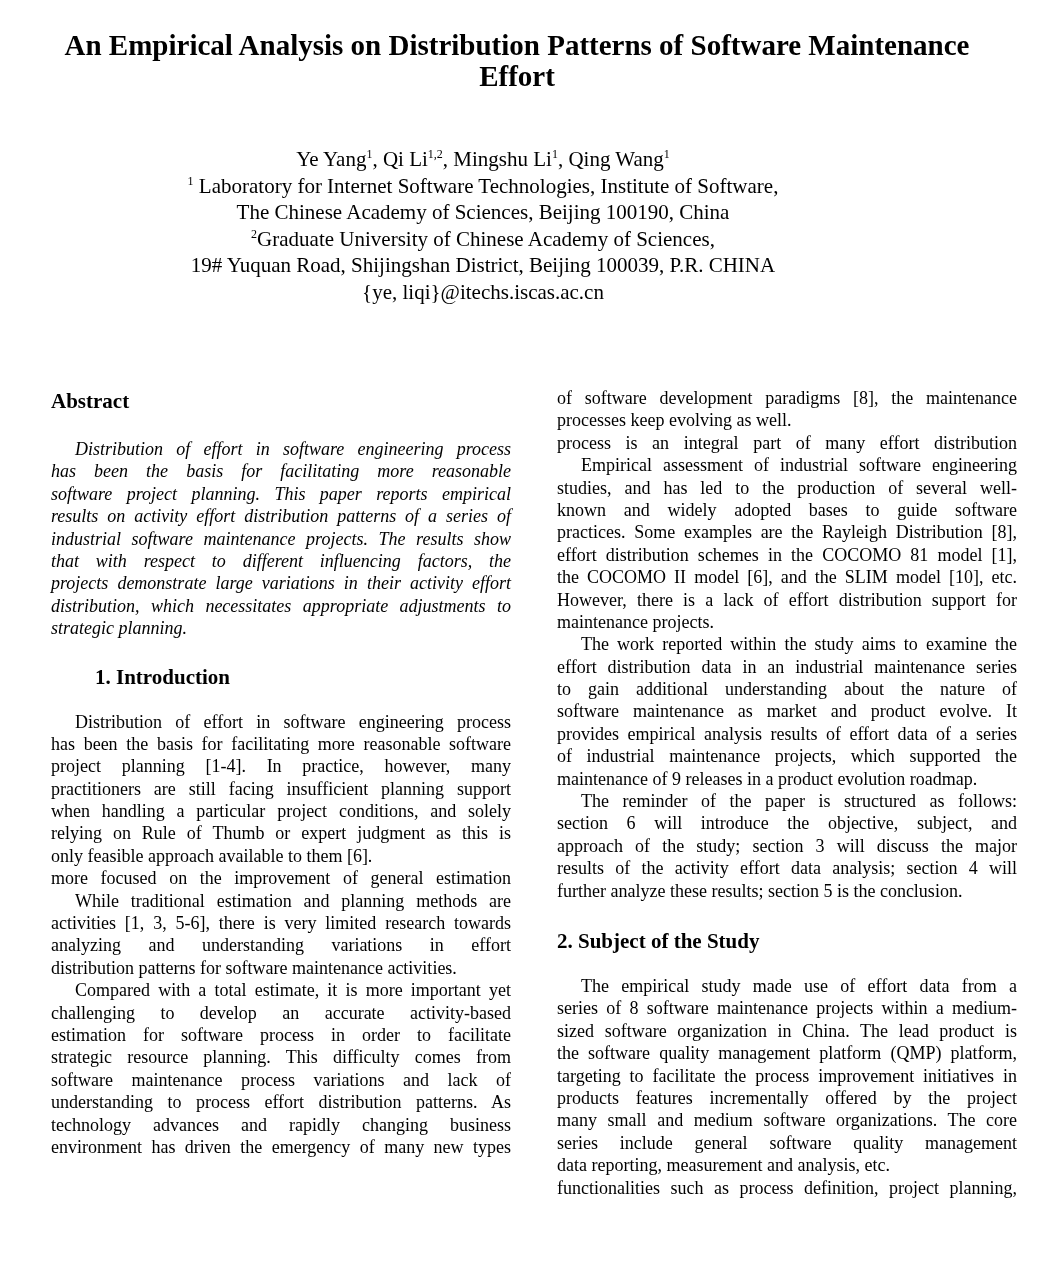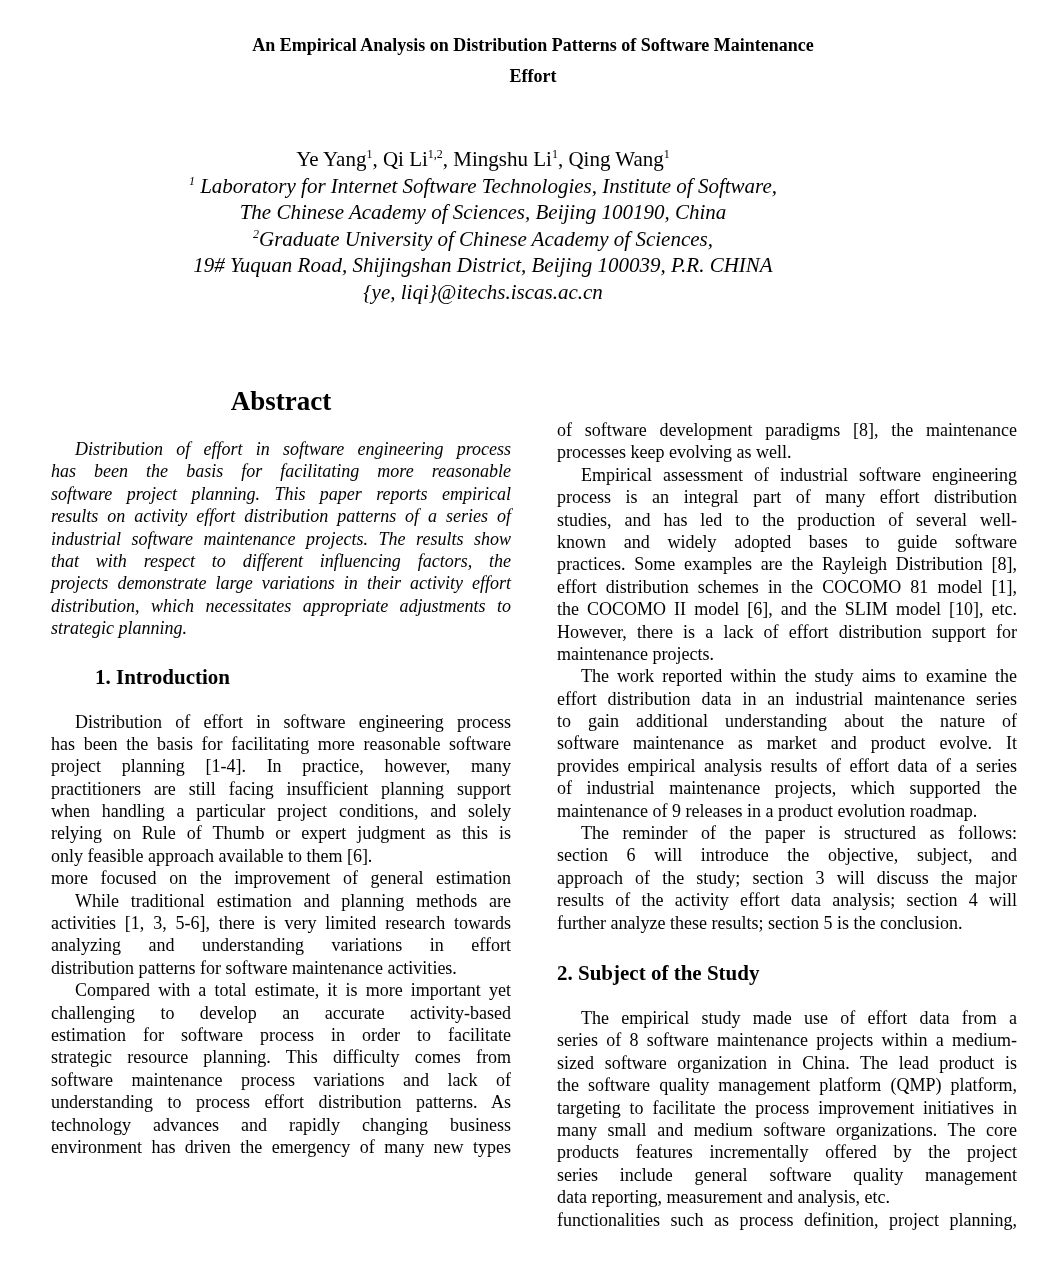--- a/index.html
+++ b/index.html
@@ -1,34 +1,34 @@
 <!DOCTYPE html>
 <html><head>
   <meta charset="utf-8">
   <style>
     html, body { margin: 0; padding: 0; background: #ffffff; }
     body {
       width: 1062px; height: 1272px; position: relative; overflow: hidden;
       font-family: "Liberation Serif", "DejaVu Serif", serif; color: #000;
     }
     .title {
-      position: absolute; left: 60px; width: 946px; top: 30px;
-      text-align: center; font-weight: bold; font-size: 18px; line-height: 31px;
+      position: absolute; left: 44px; width: 946px; top: 30px;
+      text-align: center; font-weight: bold; font-size: 29px; line-height: 31px;
     }
     .authors {
       position: absolute; left: 0; width: 966px; top: 146px;
       text-align: center; font-size: 21px; line-height: 26.5px;
     }
     .authors .names { font-style: normal; }
-    .authors .aff { font-style: italic; }
+    .authors .aff { }
     sup { font-size: 12px; line-height: 0; vertical-align: 8px; }
     .col { position: absolute; width: 460px; font-size: 18px; line-height: 22.4px; }
     .col-left { left: 51px; top: 388px; }
-    .col-right { left: 557px; top: 387px; margin-top: 32px; }
-    .heading-center { text-align: center; font-weight: bold; font-size: 27px; line-height: 26px; }
+    .col-right { left: 557px; top: 387px; }
+    .heading-center { font-weight: bold; font-size: 21px; line-height: 26px; }
     .heading { font-weight: bold; font-size: 21px; line-height: 26px; }
     .line { display: block; text-align: justify; text-align-last: justify; white-space: nowrap; height: 22.4px; }
     .line.last { text-align-last: left; }
     .line.indent { padding-left: 24px; }
     .abstract .line { font-style: italic; }
     .abs-body { margin-top: 24px; }
   </style>
 </head>
 <body>
 
@@ -98,22 +98,22 @@
     <span class="line">environment has driven the emergency of many new types</span>
   </div>
 </div>
 
 <div class="col col-right">
   <div>
     <span class="line">of software development paradigms [8], the maintenance</span>
     <span class="line last">processes keep evolving as well.</span>
   </div>
   <div>
+    <span class="line">process is an integral part of many effort distribution</span>
     <span class="line indent">Empirical assessment of industrial software engineering</span>
-    <span class="line">process is an integral part of many effort distribution</span>
     <span class="line">studies, and has led to the production of several well-</span>
     <span class="line">known and widely adopted bases to guide software</span>
     <span class="line">practices. Some examples are the Rayleigh Distribution [8],</span>
     <span class="line">effort distribution schemes in the COCOMO 81 model [1],</span>
     <span class="line">the COCOMO II model [6], and the SLIM model [10], etc.</span>
     <span class="line">However, there is a lack of effort distribution support for</span>
     <span class="line last">maintenance projects.</span>
   </div>
   <div>
     <span class="line indent">The work reported within the study aims to examine the</span>
@@ -133,19 +133,19 @@
   </div>
 
   <div class="heading" style="margin-top:26px;">2. Subject of the Study</div>
 
   <div style="margin-top:21px;">
     <span class="line indent">The empirical study made use of effort data from a</span>
     <span class="line">series of 8 software maintenance projects within a medium-</span>
     <span class="line">sized software organization in China. The lead product is</span>
     <span class="line">the software quality management platform (QMP) platform,</span>
     <span class="line">targeting to facilitate the process improvement initiatives in</span>
+    <span class="line">products features incrementally offered by the project</span>
     <span class="line">many small and medium software organizations. The core</span>
-    <span class="line">products features incrementally offered by the project</span>
     <span class="line">series include general software quality management</span>
     <span class="line last">data reporting, measurement and analysis, etc.</span>
     <span class="line">functionalities such as process definition, project planning,</span>
   </div>
 </div>
 
 </body></html>

